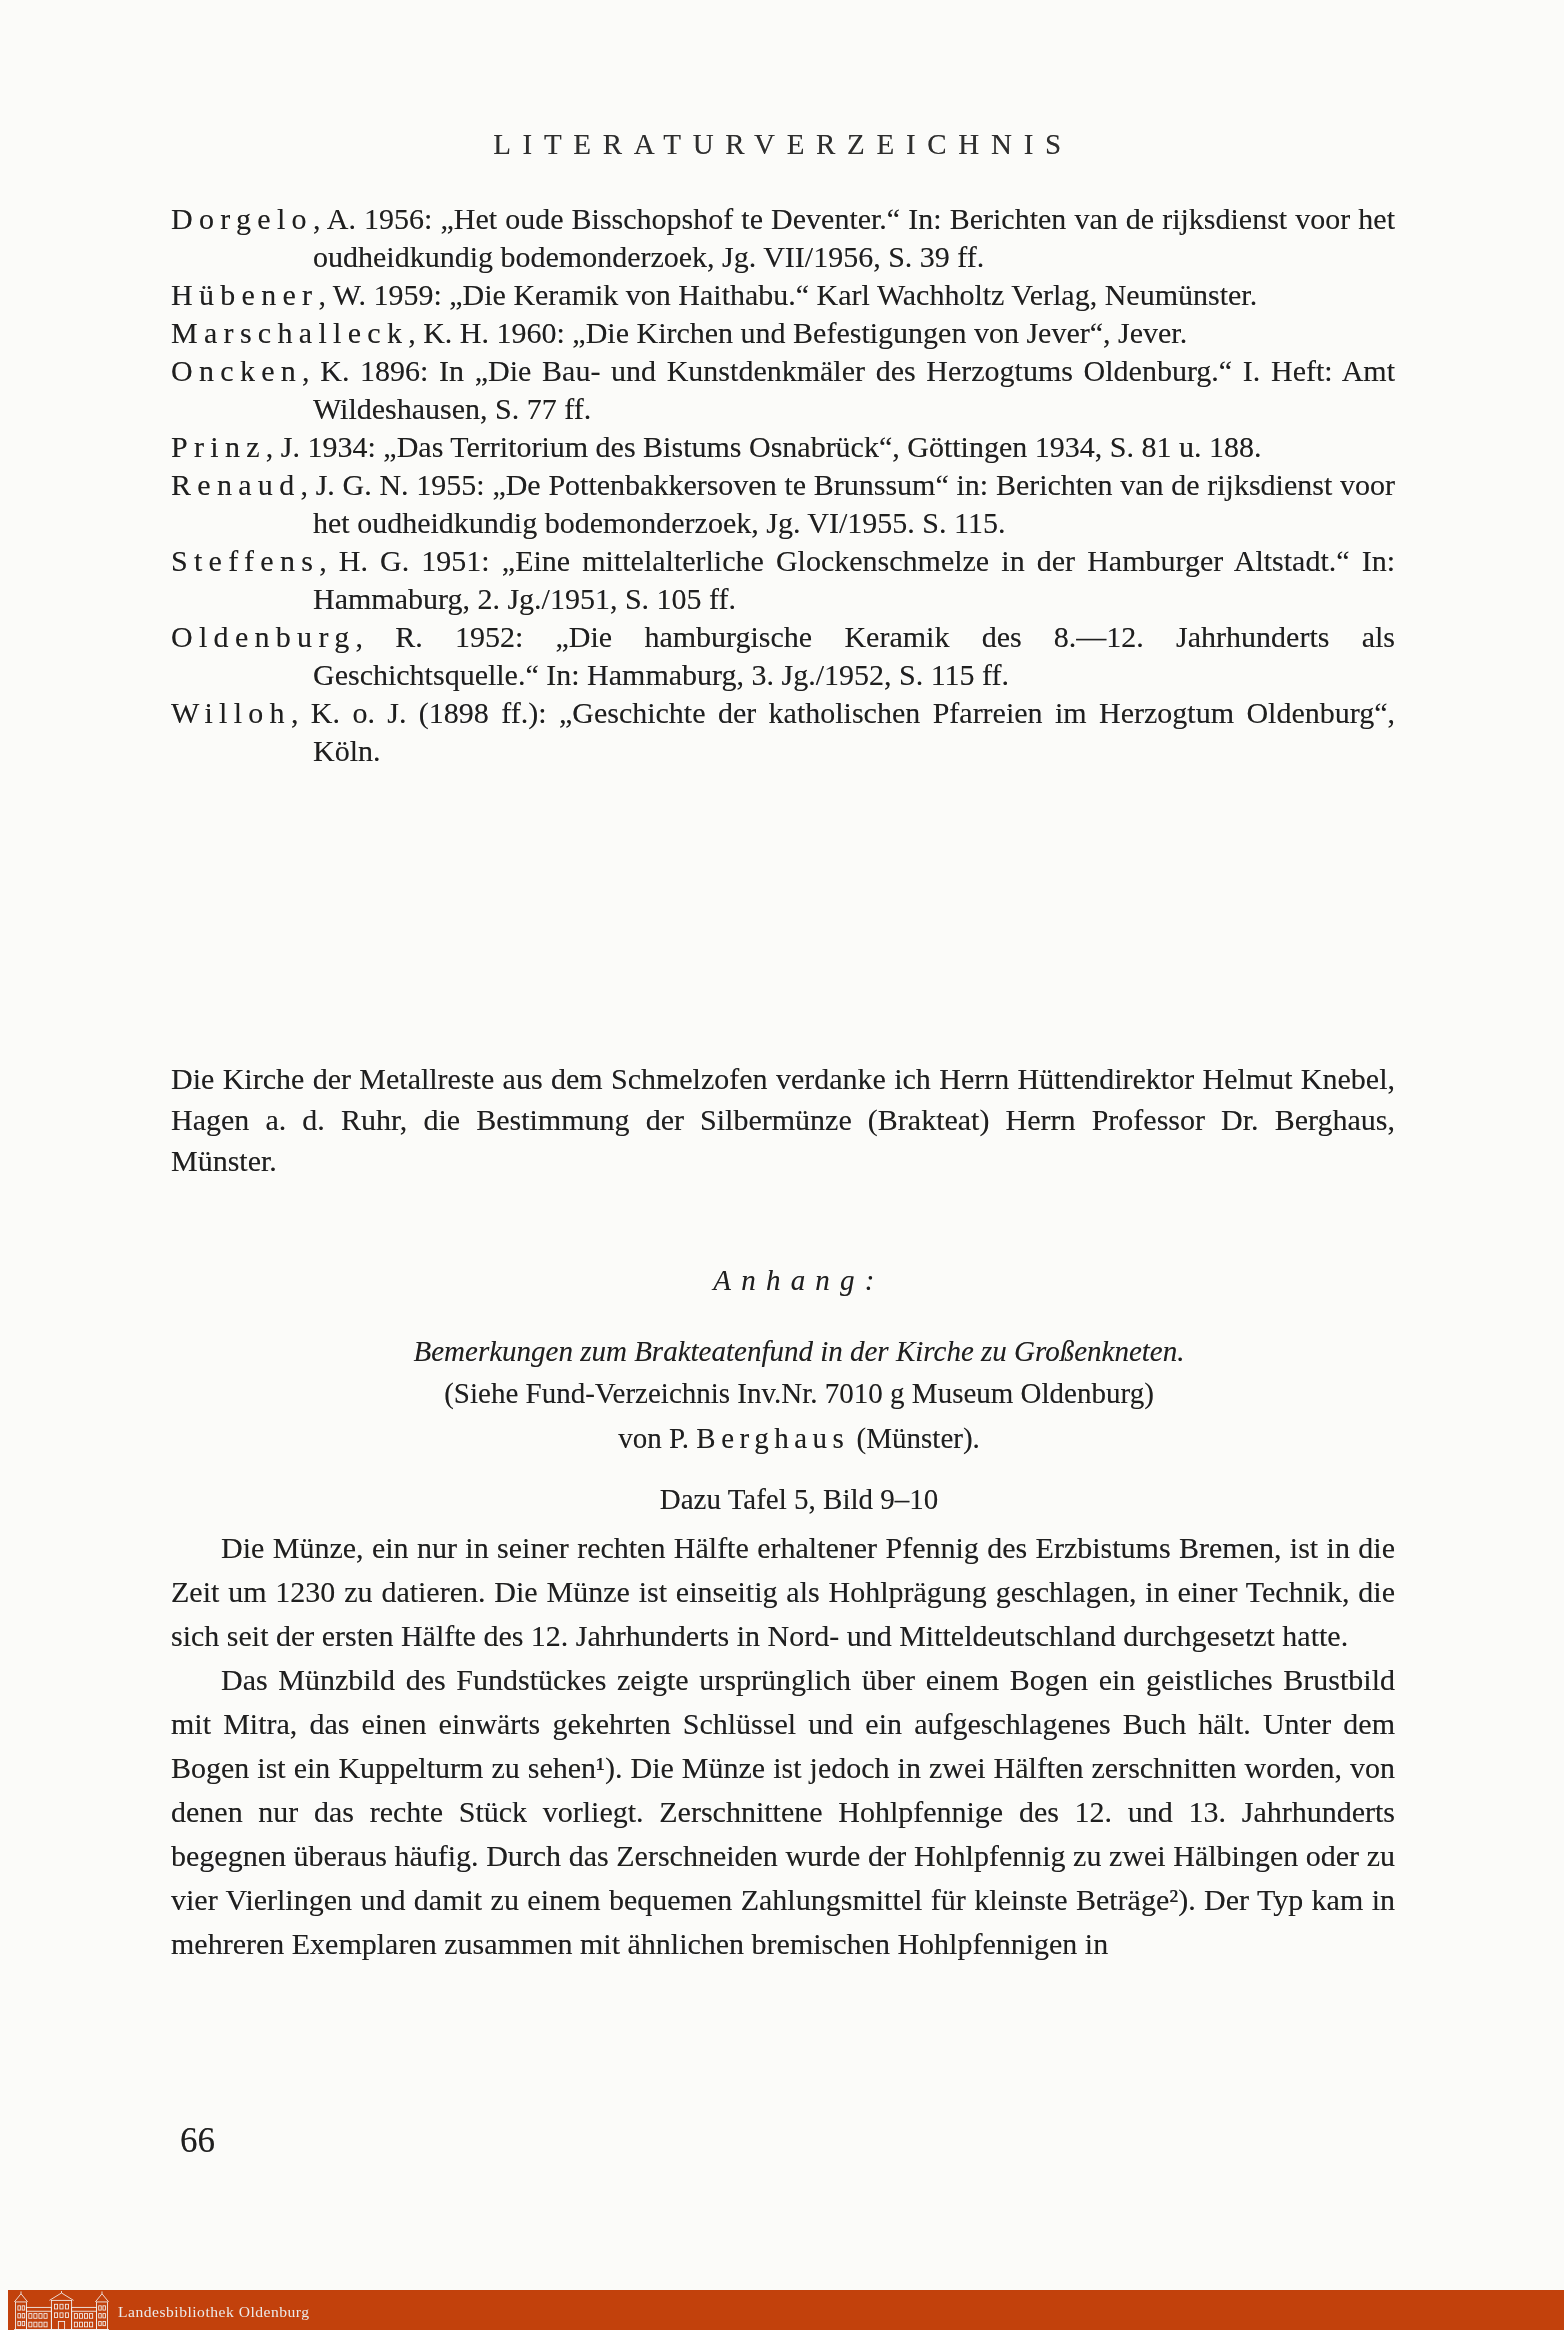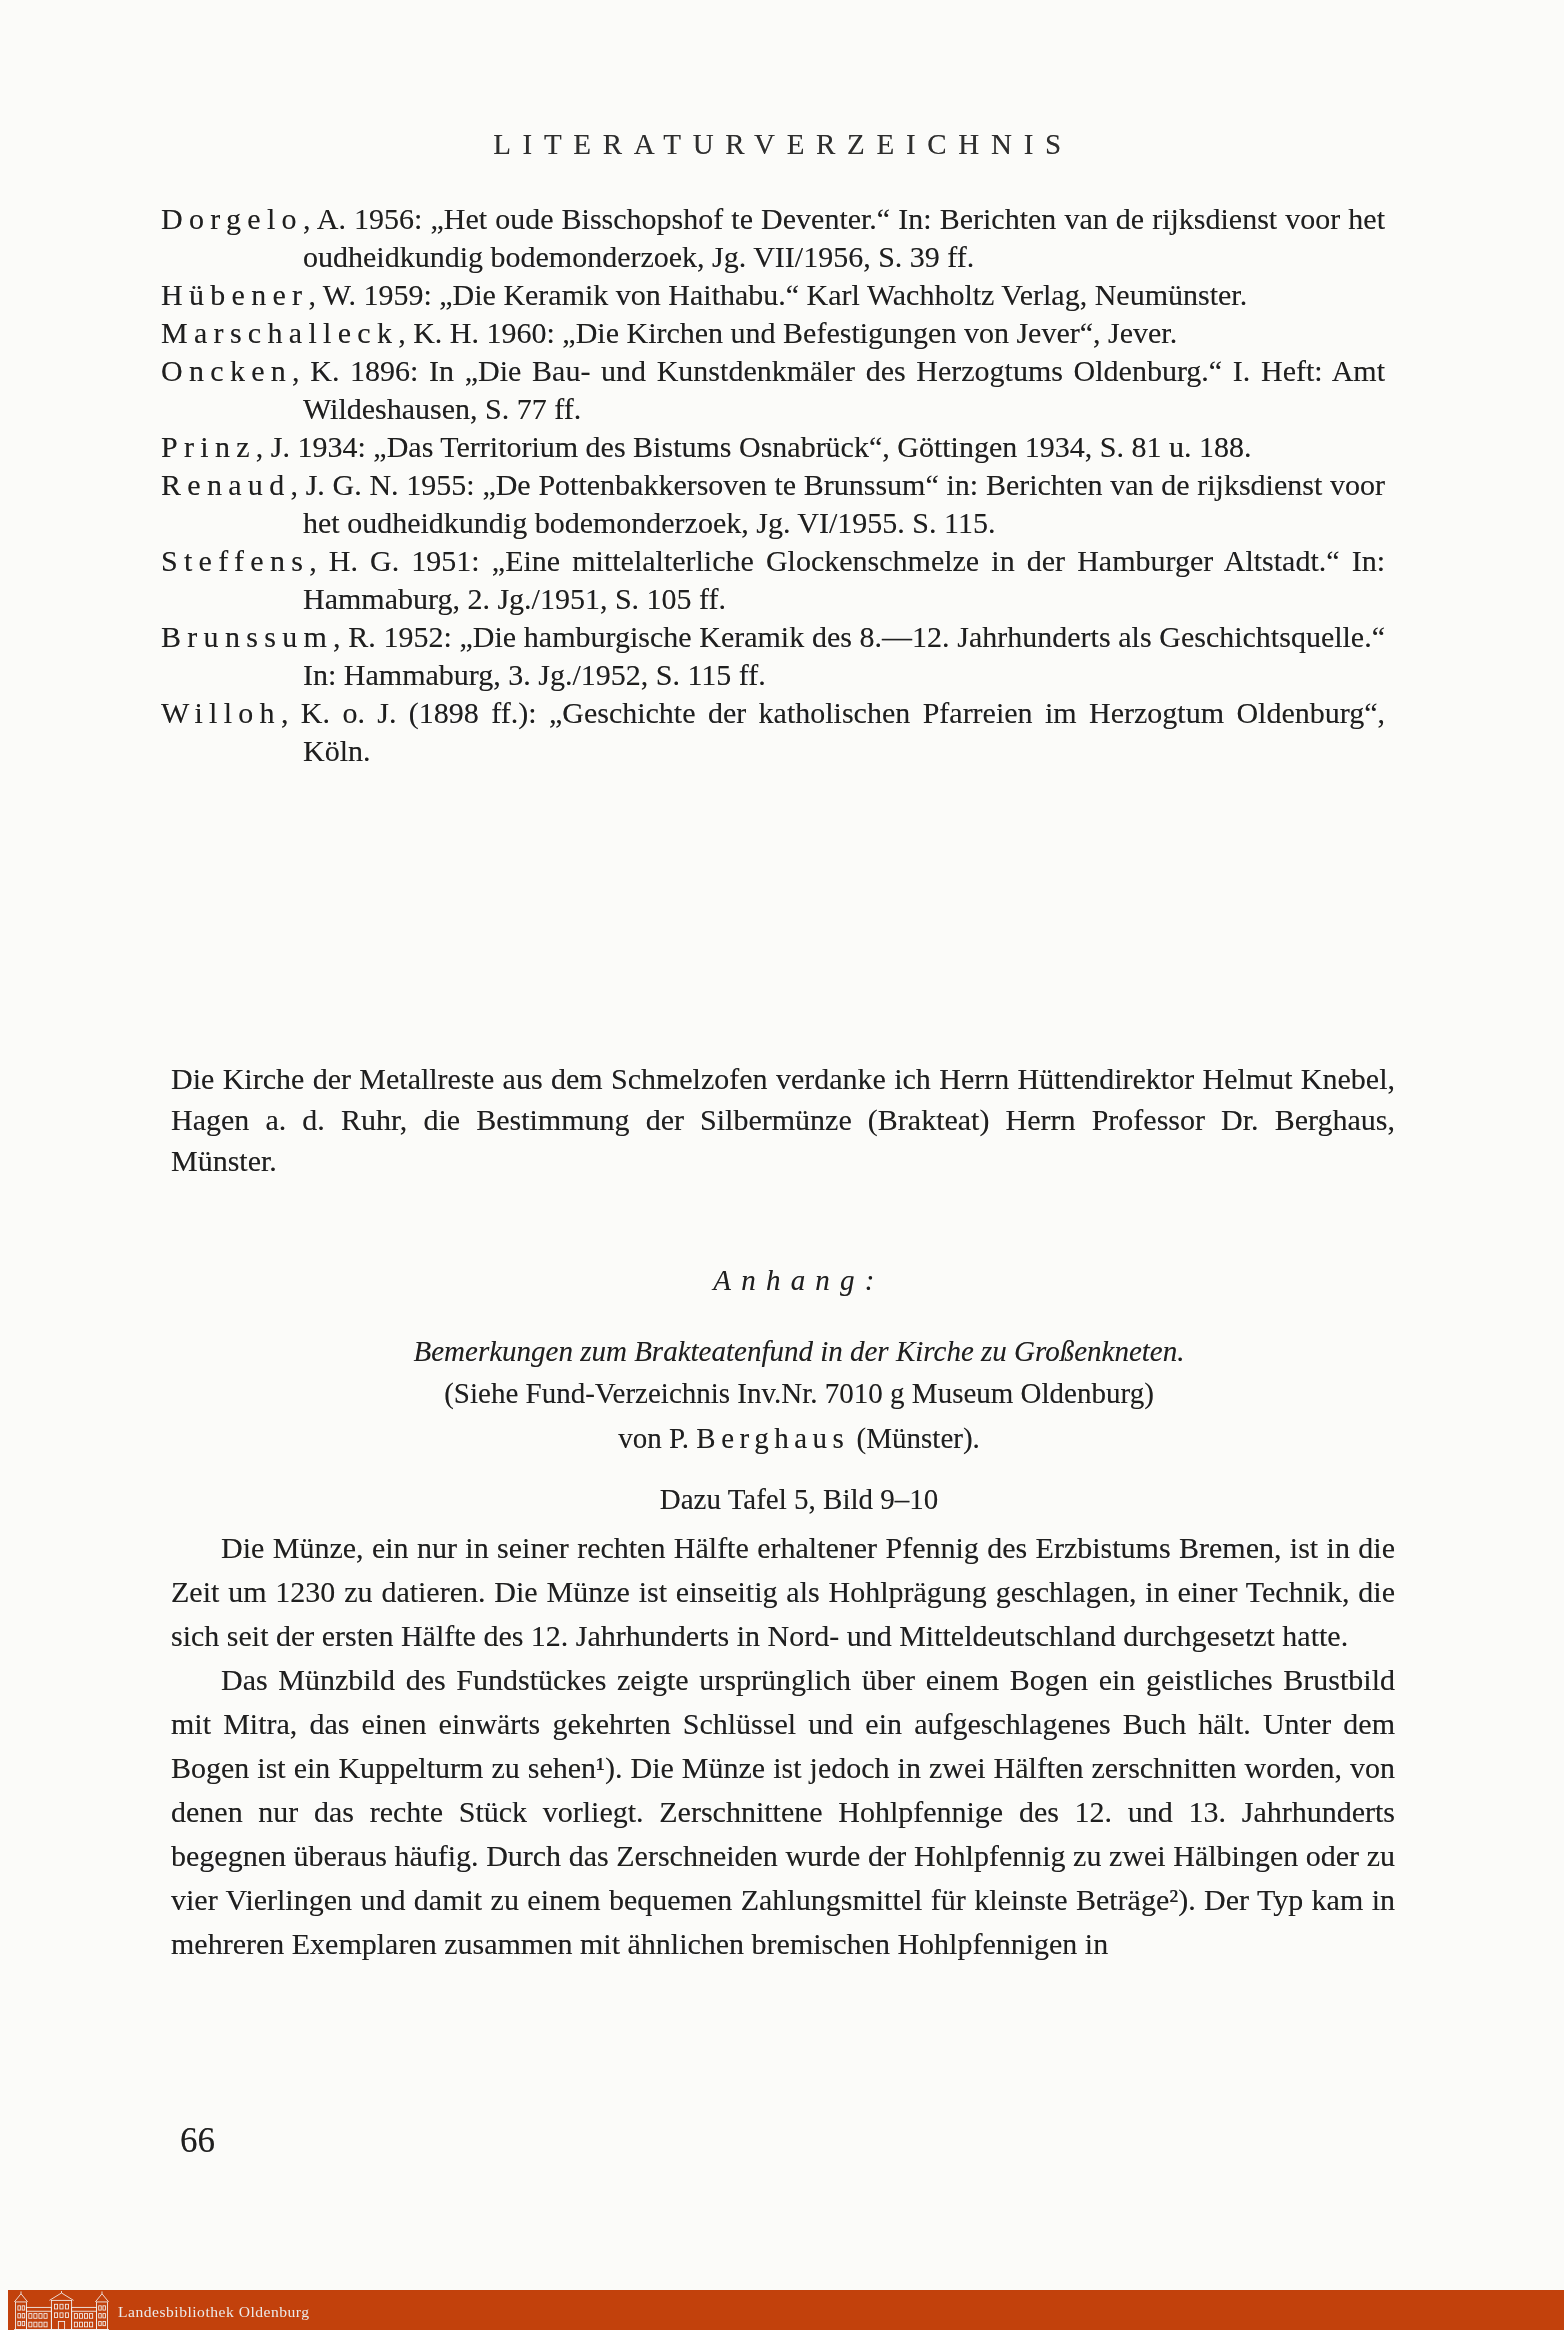--- a/index.html
+++ b/index.html
@@ -27,21 +27,21 @@
     text-align: center;
     font-size: 29px;
     font-weight: normal;
     letter-spacing: 11.7px;
     color: #2e2e2e;
   }
 
   .refs {
     position: absolute;
     top: 200px;
-    left: 161px;
+    left: 171px;
     width: 1224px;
   }
   .ref {
     margin: 0;
     padding-left: 142px;
     text-indent: -142px;
     text-align: justify;
     font-size: 30px;
     line-height: 38px;
   }
@@ -126,21 +126,21 @@
   <h1 class="title ink">LITERATURVERZEICHNIS</h1>
 
   <section class="refs ink">
     <p class="ref"><span class="au">Dorgelo</span><span>, A. 1956: „Het oude Bisschopshof te Deventer.“ In: Berichten van de rijksdienst voor het oudheidkundig bodemonderzoek, Jg. VII/1956, S. 39 ff.</span></p>
     <p class="ref"><span class="au">Hübener</span><span>, W. 1959: „Die Keramik von Haithabu.“ Karl Wachholtz Verlag, Neumünster.</span></p>
     <p class="ref"><span class="au">Marschalleck</span><span>, K. H. 1960: „Die Kirchen und Befestigungen von Jever“, Jever.</span></p>
     <p class="ref"><span class="au">Oncken</span><span>, K. 1896: In „Die Bau- und Kunstdenkmäler des Herzogtums Oldenburg.“ I. Heft: Amt Wildeshausen, S. 77 ff.</span></p>
     <p class="ref"><span class="au">Prinz</span><span>, J. 1934: „Das Territorium des Bistums Osnabrück“, Göttingen 1934, S. 81 u. 188.</span></p>
     <p class="ref"><span class="au">Renaud</span><span>, J. G. N. 1955: „De Pottenbakkersoven te Brunssum“ in: Berichten van de rijksdienst voor het oudheidkundig bodemonderzoek, Jg. VI/1955. S. 115.</span></p>
     <p class="ref"><span class="au">Steffens</span><span>, H. G. 1951: „Eine mittelalterliche Glockenschmelze in der Hamburger Altstadt.“ In: Hammaburg, 2. Jg./1951, S. 105 ff.</span></p>
-    <p class="ref"><span class="au">Brunssum</span><span>, R. 1952: „Die hamburgische Keramik des 8.—12. Jahrhunderts als Geschichtsquelle.“ In: Hammaburg, 3. Jg./1952, S. 115 ff.</span></p>
+    <p class="ref"><span class="au">Oldenburg</span><span>, R. 1952: „Die hamburgische Keramik des 8.—12. Jahrhunderts als Geschichtsquelle.“ In: Hammaburg, 3. Jg./1952, S. 115 ff.</span></p>
     <p class="ref"><span class="au">Willoh</span><span>, K. o. J. (1898 ff.): „Geschichte der katholischen Pfarreien im Herzogtum Oldenburg“, Köln.</span></p>
   </section>
 
   <p class="ack ink">Die Kirche der Metallreste aus dem Schmelzofen verdanke ich Herrn Hüttendirektor Helmut Knebel, Hagen a. d. Ruhr, die Bestimmung der Silbermünze (Brakteat) Herrn Professor Dr. Berghaus, Münster.</p>
 
   <div class="centerline anhang-head ink">Anhang:</div>
   <div class="centerline anhang-sub ink">Bemerkungen zum Brakteatenfund in der Kirche zu Großenkneten.</div>
   <div class="centerline anhang-ref ink">(Siehe Fund-Verzeichnis Inv.Nr. 7010 g Museum Oldenburg)</div>
   <div class="centerline anhang-von ink">
     <span>von P.</span>

